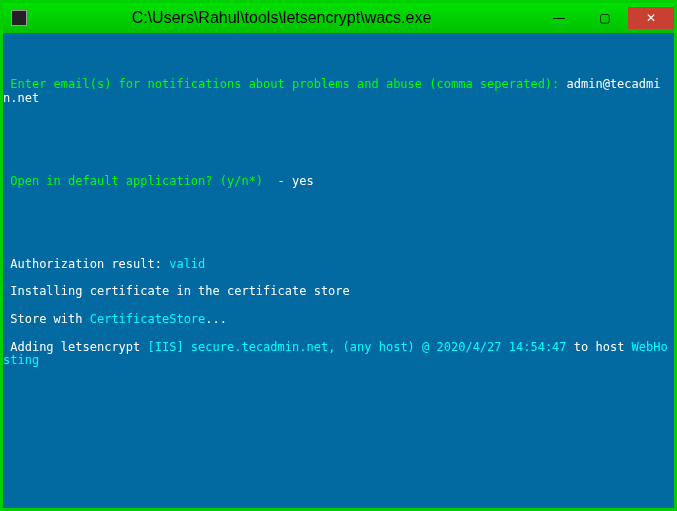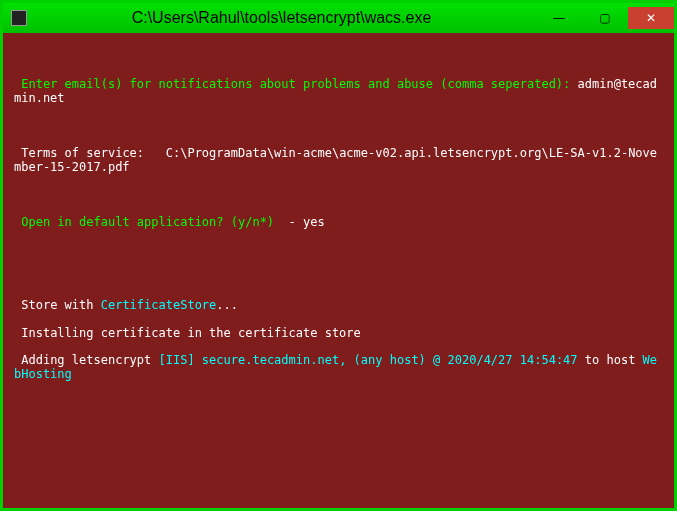--- a/index.html
+++ b/index.html
@@ -31,24 +31,24 @@
   }
   .titlebar-buttons { display: flex; }
   .titlebar-btn {
     width: 46px; height: 22px;
     display: flex; align-items: center; justify-content: center;
     font-size: 12px;
     color: #000;
   }
   .titlebar-btn.close { background: #c94030; color: #fff; width: 46px; height: 22px; }
   .terminal {
-    background: #7f1d1d;
+    background: #0369a1;
     width: calc(100% - 0px);
     height: calc(100% - 30px);
-    padding: 4px 11px;
+    padding: 4px 0;
     font-family: "Consolas","Lucida Console",monospace;
     font-size: 12px;
     line-height: 13.8px;
     color: #c0c0c0;
     overflow: hidden;
     white-space: pre-wrap;
     word-break: break-all;
   }
   .g  { color: #00ff00; } 
   .c  { color: #00ffff; } 
@@ -65,27 +65,27 @@
     <div class="titlebar-btn">—</div>
     <div class="titlebar-btn">▢</div>
     <div class="titlebar-btn close">✕</div>
   </div>
 </div>
 
 <div class="terminal">
 <span class="line"> </span>
 <span class="line"> <span class="g">Enter email(s) for notifications about problems and abuse (comma seperated):</span> <span class="w">admin@tecadmin.net</span></span>
 <span class="line"> </span>
-<span class="line"> <span class="w">Terms of service:</span>   <span class="w">C:\ProgramData\win-acme\acme-v02.api.letsencrypt.org\LE-SA-v1.2-November-15-2017.pdf</span></span>
 <span class="line"> </span>
 <span class="line"> <span class="g">Open in default application? (y/n*)</span>  <span class="w">- yes</span></span>
 <span class="line"> </span>
 <span class="line"> </span>
+<span class="line"> <span class="w">Authorization result:</span> <span class="c">valid</span></span>
+<span class="line"> <span class="w">Installing certificate in the certificate store</span></span>
 <span class="line"> <span class="w">Store with</span> <span class="c">CertificateStore</span><span class="w">...</span></span>
-<span class="line"> <span class="w">Installing certificate in the certificate store</span></span>
 <span class="line"> <span class="w">Adding letsencrypt</span> <span class="c">[IIS] secure.tecadmin.net, (any host)</span> <span class="c">@ 2020/4/27 14:54:47</span> <span class="w">to host</span> <span class="c">WebHosting</span></span>
 
 
 
 
 
 
 
 
 

